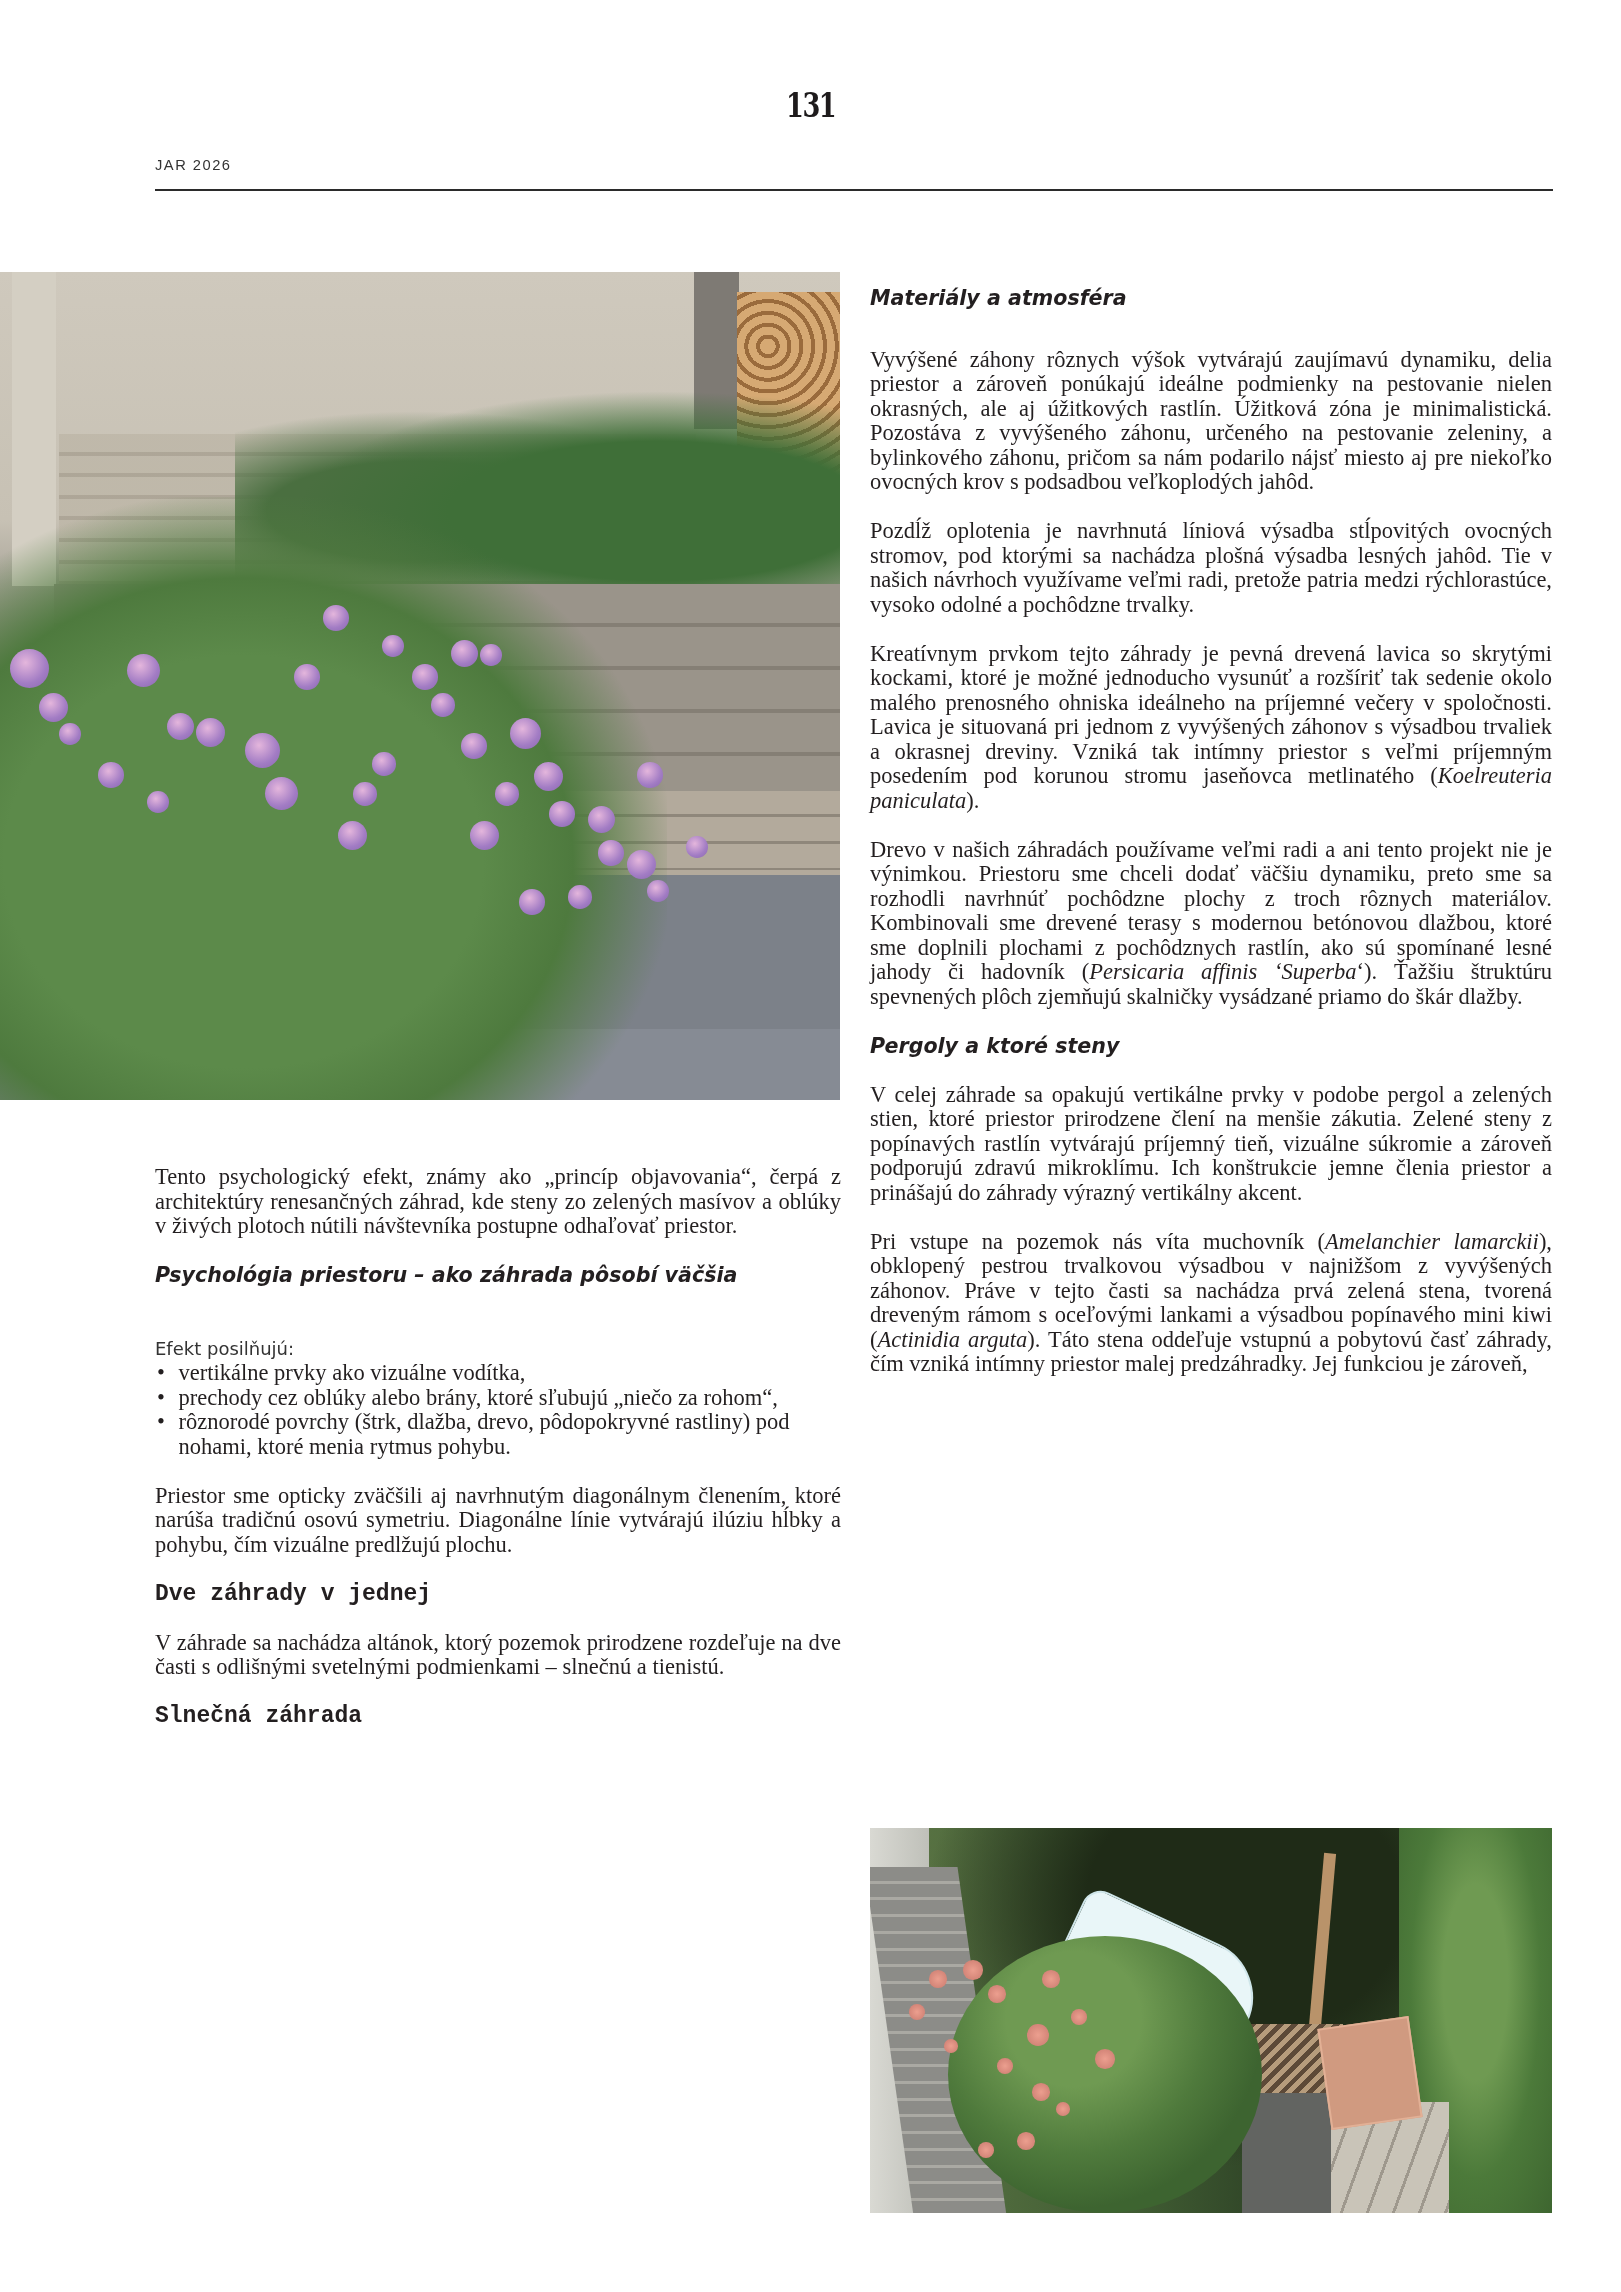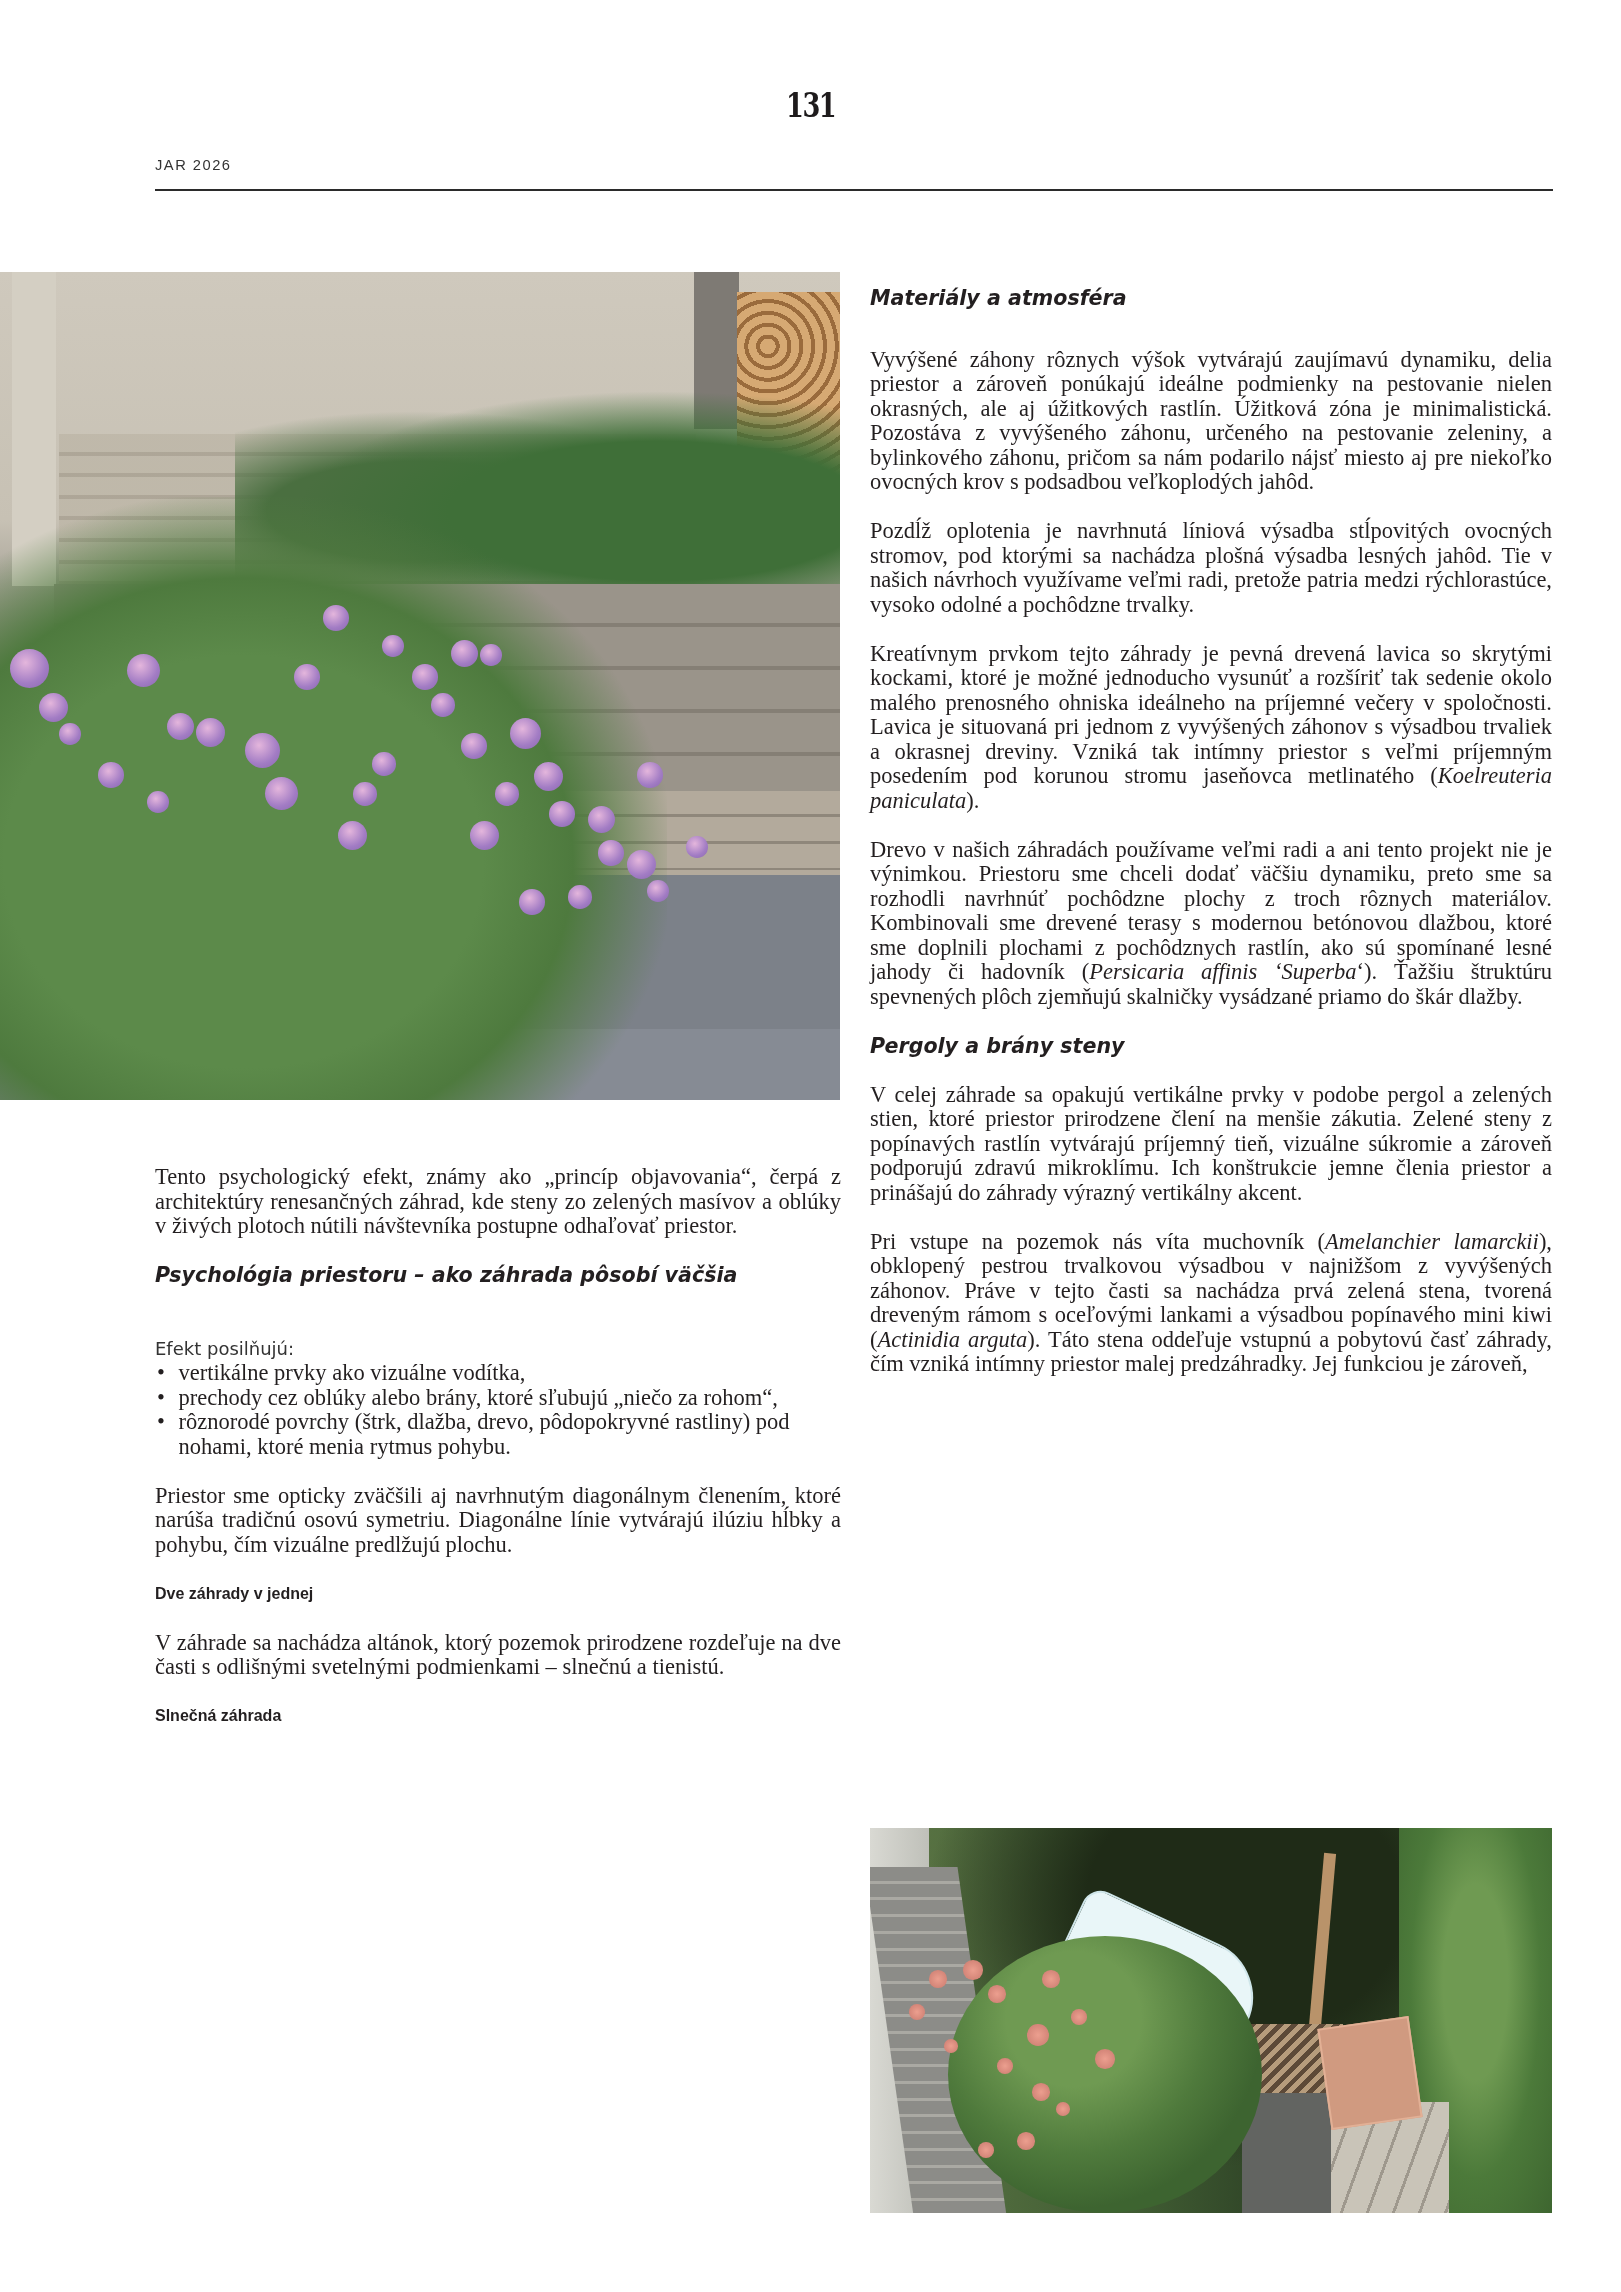--- a/index.html
+++ b/index.html
@@ -10,21 +10,21 @@
   .issue { position: absolute; left: 155px; top: 157px; font-family: "Liberation Sans", sans-serif;
     font-size: 14.7px; letter-spacing: 1.5px; color: #333; }
   .rule { position: absolute; left: 155px; width: 1398px; top: 189px; height: 2px; background: #2b2b2b; }
 
   .col { position: absolute; font-family: "Liberation Serif", serif; font-size: 22.5px; line-height: 24.5px; color: #231f20; }
   .col-right { left: 870px; width: 682px; top: 278px; margin-top: 8px; }
   .col-left { left: 155px; width: 686px; top: 1165px; }
   .col p { margin: 0; text-align: justify; hyphens: manual; }
   .col .gap { height: 24.5px; }
   .h-italic { font-family: "DejaVu Sans", sans-serif; font-style: italic; font-weight: bold; font-size: 20.6px; line-height: 24.5px; margin: 0; color: #231f20; }
-  .h-bold { font-family: Liberation Sans, sans-serif; font-weight: bold; font-size: 16px; line-height: 24.5px; margin: 0; color: #231f20; }
+  .h-bold { font-family: Liberation Mono, monospace; font-weight: bold; font-size: 23px; line-height: 24.5px; margin: 0; color: #231f20; }
   .lead-sans { font-family: "DejaVu Sans", sans-serif; font-size: 18px; line-height: 24.5px; margin: 0; color: #333; }
   .bullets { margin: 0; padding: 0; list-style: none; }
   .bullets li { position: relative; padding-left: 23.5px; text-align: left; }
   .bullets li::before { content: "•"; position: absolute; left: 2px; top: 0; }
   em { font-style: italic; }
 
   
   .photo { position: absolute; overflow: hidden; }
   .photo-chives { left: 0; top: 272px; width: 840px; height: 828px;
     background: linear-gradient(180deg, #cfc9bd 0%, #c7c1b4 30%, #a9a59a 38%, #8f8c82 48%, #7d7a72 60%, #6f7b80 75%, #7a7f86 100%); }
@@ -131,21 +131,21 @@
   <div class="gap"></div>
     <div class="gap" style="height:12.7px"></div>
   <p>Vyvýšené záhony rôznych výšok vytvárajú zaujímavú dynamiku, delia priestor a zároveň ponúkajú ideálne podmienky na pestovanie nielen okrasných, ale aj úžitkových rastlín. Úžitková zóna je minimalistická. Pozostáva z vyvýšeného záhonu, určeného na pestovanie zeleniny, a bylinkového záhonu, pričom sa nám podarilo nájsť miesto aj pre niekoľko ovocných krov s podsadbou veľkoplodých jahôd.</p>
   <div class="gap" style="height:24.5px"></div>
   <p>Pozdĺž oplotenia je navrhnutá líniová výsadba stĺpovitých ovocných stromov, pod ktorými sa nachádza plošná výsadba lesných jahôd. Tie v našich návrhoch využívame veľmi radi, pretože patria medzi rýchlorastúce, vysoko odolné a pochôdzne trvalky.</p>
   <div class="gap" style="height:24.5px"></div>
   <p><span>Kreatívnym prvkom tejto záhrady je pevná drevená lavica so skrytými kockami, ktoré je možné jednoducho vysunúť a rozšíriť tak sedenie okolo malého prenosného ohniska ideálneho na príjemné večery v spoločnosti. Lavica je situovaná pri jednom z vyvýšených záhonov s výsadbou trvaliek a okrasnej dreviny. Vzniká tak intímny priestor s veľmi príjemným posedením pod korunou stromu jaseňovca metlinatého (</span><em>Koelreuteria paniculata</em><span>).</span></p>
   <div class="gap" style="height:24.5px"></div>
   <p><span>Drevo v našich záhradách používame veľmi radi a ani tento projekt nie je výnimkou. Priestoru sme chceli dodať väčšiu dynamiku, preto sme sa rozhodli navrhnúť pochôdzne plochy z troch rôznych materiálov. Kombinovali sme drevené terasy s modernou betónovou dlažbou, ktoré sme doplnili plochami z pochôdznych rastlín, ako sú spomínané lesné jahody či hadovník (</span><em>Persicaria affinis ‘Superba</em><span>‘). Ťažšiu štruktúru spevnených plôch zjemňujú skalničky vysádzané priamo do škár dlažby.</span></p>
   <div class="gap" style="height:24.5px"></div>
-  <h3 class="h-italic">Pergoly a brány steny</h3>
+  <h3 class="h-italic">Pergoly a ktoré steny</h3>
   <div class="gap" style="height:24.5px"></div>
   <p>V celej záhrade sa opakujú vertikálne prvky v podobe pergol a zelených stien, ktoré priestor prirodzene člení na menšie zákutia. Zelené steny z popínavých rastlín vytvárajú príjemný tieň, vizuálne súkromie a zároveň podporujú zdravú mikroklímu. Ich konštrukcie jemne členia priestor a prinášajú do záhrady výrazný vertikálny akcent.</p>
   <div class="gap" style="height:24.5px"></div>
   <p><span>Pri vstupe na pozemok nás víta muchovník (</span><em>Amelanchier lamarckii</em><span>), obklopený pestrou trvalkovou výsadbou v najnižšom z vyvýšených záhonov. Práve v tejto časti sa nachádza prvá zelená stena, tvorená dreveným rámom s oceľovými lankami a výsadbou popínavého mini kiwi (</span><em>Actinidia arguta</em><span>). Táto stena oddeľuje vstupnú a pobytovú časť záhrady, čím vzniká intímny priestor malej predzáhradky. Jej funkciou je zároveň,</span></p>
 </div>
 
 <div class="col col-left">
   <p>Tento psychologický efekt, známy ako „princíp objavovania“, čerpá z architektúry renesančných záhrad, kde steny zo zelených masívov a oblúky v živých plotoch nútili návštevníka postupne odhaľovať priestor.</p>
   <div class="gap" style="height:24.5px"></div>
   <h3 class="h-italic">Psychológia priestoru – ako záhrada pôsobí väčšia</h3>

